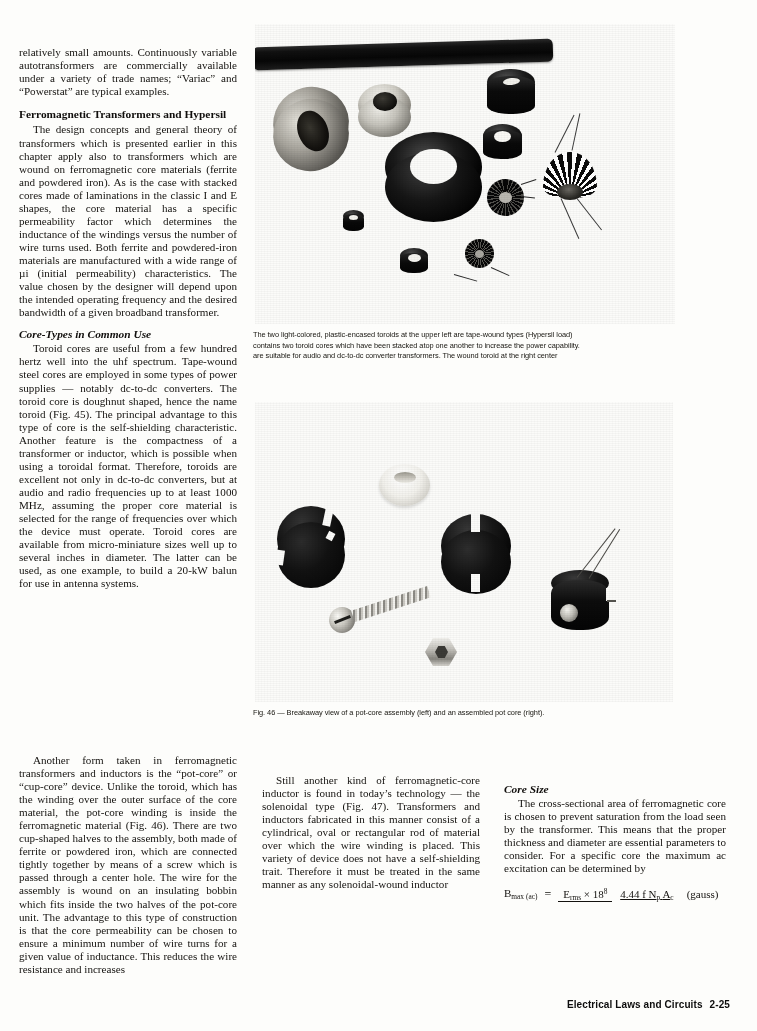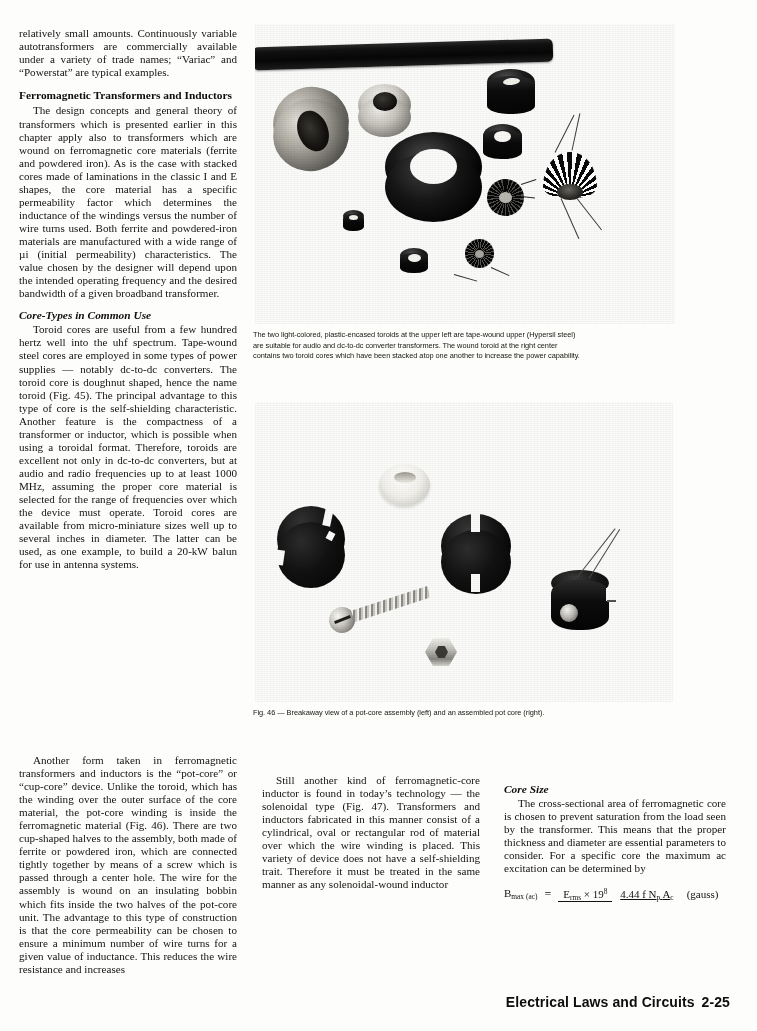--- a/index.html
+++ b/index.html
@@ -23,21 +23,21 @@
     font-size: 11.1px;
     line-height: 13.05px;
     text-align: justify;
     color: #14120f;
     -webkit-font-smoothing: none;
   }
   .body-text p {
     margin: 0;
     text-indent: 14px;
   }
-  .body-text p.noindent { text-indent: 0; }
+  .body-text p.noindent { text-indent: 0; margin-top: 19px; }
 
   h3.sec-head {
     font-family: "Liberation Serif", serif;
     font-weight: bold;
     font-size: 11.4px;
     line-height: 13.3px;
     margin: 10px 0 2px 0;
     text-align: left;
     color: #100e0c;
   }
@@ -169,34 +169,34 @@
   .sup { font-size: 7.4px; vertical-align: 4px; }
   .gauss { margin-left: 3px; }
 
   
   #page-footer {
     position: absolute;
     right: 27px;
     bottom: 21px;
     font-family: "Liberation Sans", sans-serif;
     font-weight: bold;
-    font-size: 14px;
+    font-size: 10px;
     color: #0d0d0d;
     letter-spacing: .1px;
     white-space: nowrap;
   }
   #page-footer .pgnum { margin-left: 7px; }
 </style>
 </head>
 <body>
 
 <div id="col-left-top" class="body-text">
   <p class="noindent">relatively small amounts. Continuously variable autotransformers are commercially available under a variety of trade names; “Variac” and “Powerstat” are typical examples.</p>
 
-  <h3 class="sec-head">Ferromagnetic Transformers and Inductors</h3>
+  <h3 class="sec-head">Ferromagnetic Transformers and Hypersil</h3>
 
   <p>The design concepts and general theory of transformers which is presented earlier in this chapter apply also to transformers which are wound on ferromagnetic core materials (ferrite and powdered iron). As is the case with stacked cores made of laminations in the classic I and E shapes, the core material has a specific permeability factor which determines the inductance of the windings versus the number of wire turns used. Both ferrite and powdered-iron materials are manufactured with a wide range of µi (initial permeability) characteristics. The value chosen by the designer will depend upon the intended operating frequency and the desired bandwidth of a given broadband transformer.</p>
 
   <h4 class="sub-head">Core-Types in Common Use</h4>
 
   <p>Toroid cores are useful from a few hundred hertz well into the uhf spectrum. Tape-wound steel cores are employed in some types of power supplies — notably dc-to-dc converters. The toroid core is doughnut shaped, hence the name toroid (Fig. 45). The principal advantage to this type of core is the self-shielding characteristic. Another feature is the compactness of a transformer or inductor, which is possible when using a toroidal format. Therefore, toroids are excellent not only in dc-to-dc converters, but at audio and radio frequencies up to at least 1000 MHz, assuming the proper core material is selected for the range of frequencies over which the device must operate. Toroid cores are available from micro-miniature sizes well up to several inches in diameter. The latter can be used, as one example, to build a 20-kW balun for use in antenna systems.</p>
 </div>
 
 <div class="figure" id="figure-45">
   <div class="photo" id="photo-45">
@@ -250,23 +250,23 @@
                 background:radial-gradient(ellipse at 45% 35%, #6a6862 0%, #2a2925 60%, #0b0b0a 100%);"></div>
     <div class="wire" style="left:300px; top:128px; width:42px; height:1px; transform:rotate(-63deg); background:#3a3a3a;"></div>
     <div class="wire" style="left:317px; top:126px; width:38px; height:1px; transform:rotate(-78deg); background:#3a3a3a;"></div>
     <div class="wire" style="left:306px; top:174px; width:44px; height:1px; transform:rotate(66deg); background:#3a3a3a;"></div>
     <div class="wire" style="left:322px; top:174px; width:40px; height:1px; transform:rotate(52deg); background:#3a3a3a;"></div>
 
     <div class="grain"></div>
   </div>
 
   <div class="caption">
-    <span class="cl">The two light-colored, plastic-encased toroids at the upper left are tape-wound upper (Hypersil steel)</span>
+    <span class="cl">The two light-colored, plastic-encased toroids at the upper left are tape-wound types (Hypersil load)</span>
+    <span class="cl">contains two toroid cores which have been stacked atop one another to increase the power capability.</span>
     <span class="cl">are suitable for audio and dc-to-dc converter transformers. The wound toroid at the right center</span>
-    <span class="cl">contains two toroid cores which have been stacked atop one another to increase the power capability.</span>
   </div>
 </div>
 
 <div class="figure" id="figure-46">
   <div class="photo" id="photo-46">
 
     <div style="position:absolute; left:124px; top:62px; width:51px; height:42px; border-radius:50%;
                 background:radial-gradient(ellipse at 45% 32%, #ffffff 0%, #f2f1ec 48%, #d4d2cb 78%, #b2b0a9 100%);
                 box-shadow:0 2px 3px rgba(0,0,0,.12);"></div>
     <div style="position:absolute; left:139px; top:70px; width:22px; height:11px; border-radius:50%;
@@ -331,21 +331,21 @@
 <div id="col-right-bottom" class="body-text">
 
   <h4 class="sub-head">Core Size</h4>
 
   <p>The cross-sectional area of ferromagnetic core is chosen to prevent saturation from the load seen by the transformer. This means that the proper thickness and diameter are essential parameters to consider. For a specific core the maximum ac excitation can be determined by</p>
 
   <div class="formula">
     <span class="lhs"><span>B</span><span class="sub">max (ac)</span></span>
     <span class="eq">=</span>
     <span class="frac">
-      <span class="num"><span>E</span><span class="sub">rms</span> <span>×</span> <span>19</span><span class="sup">8</span></span>
+      <span class="num"><span>E</span><span class="sub">rms</span> <span>×</span> <span>18</span><span class="sup">8</span></span>
       <span class="den"><span>4.44 f N</span><span class="sub">p</span> <span>A</span><span class="sub">c</span></span>
     </span>
     <span class="gauss">(gauss)</span>
   </div>
 </div>
 
 <div id="page-footer">
   <span>Electrical Laws and Circuits</span><span class="pgnum">2-25</span>
 </div>
 

